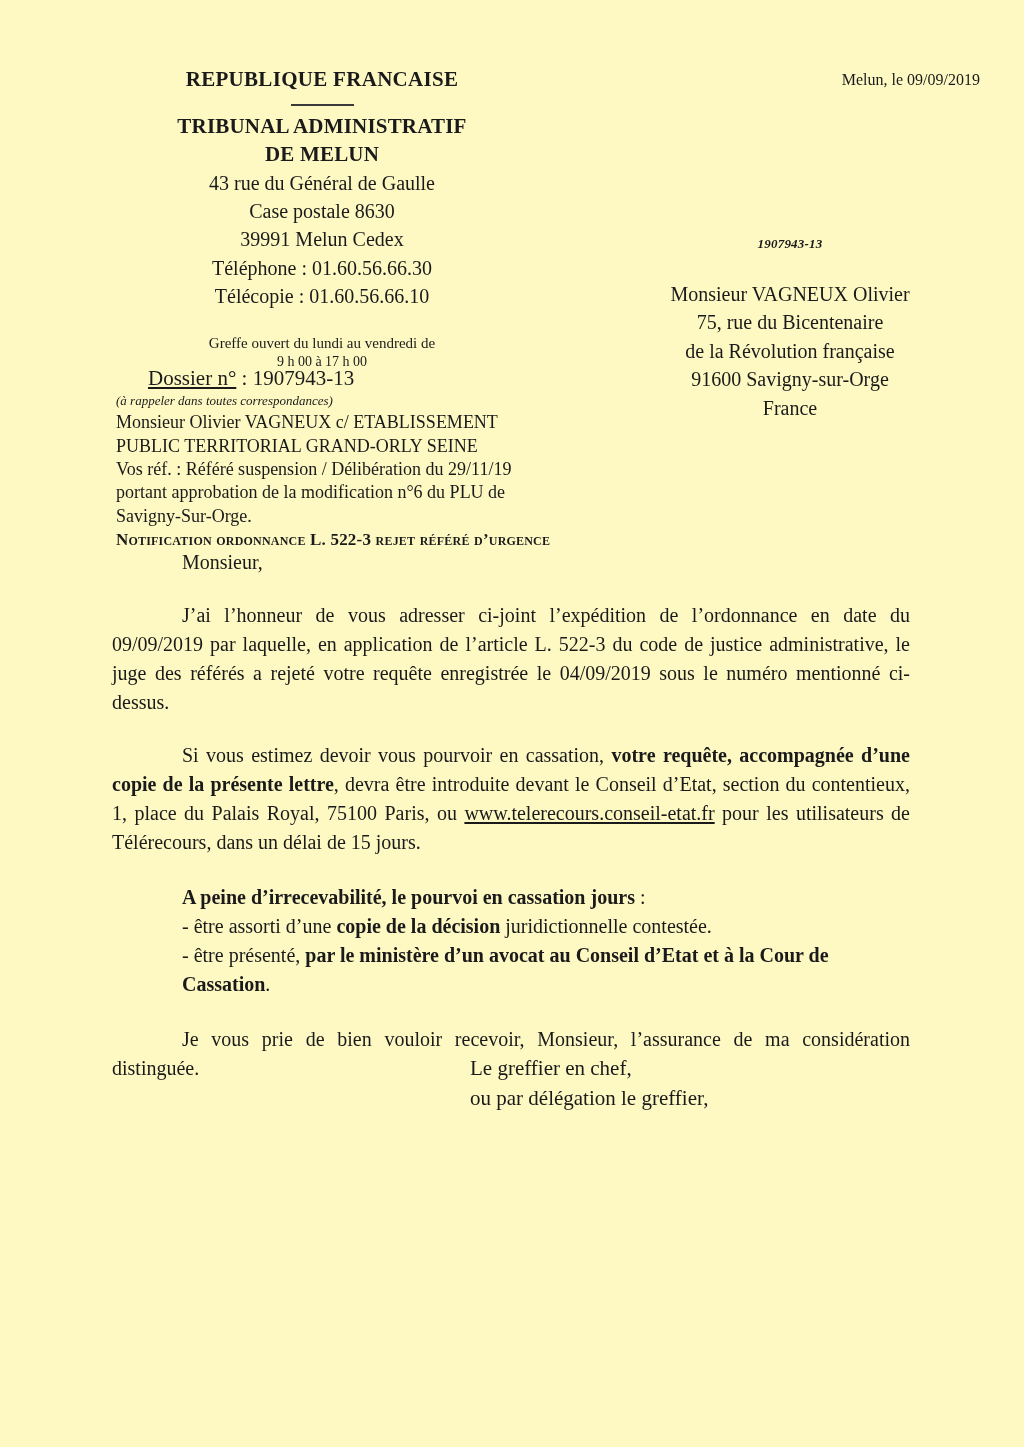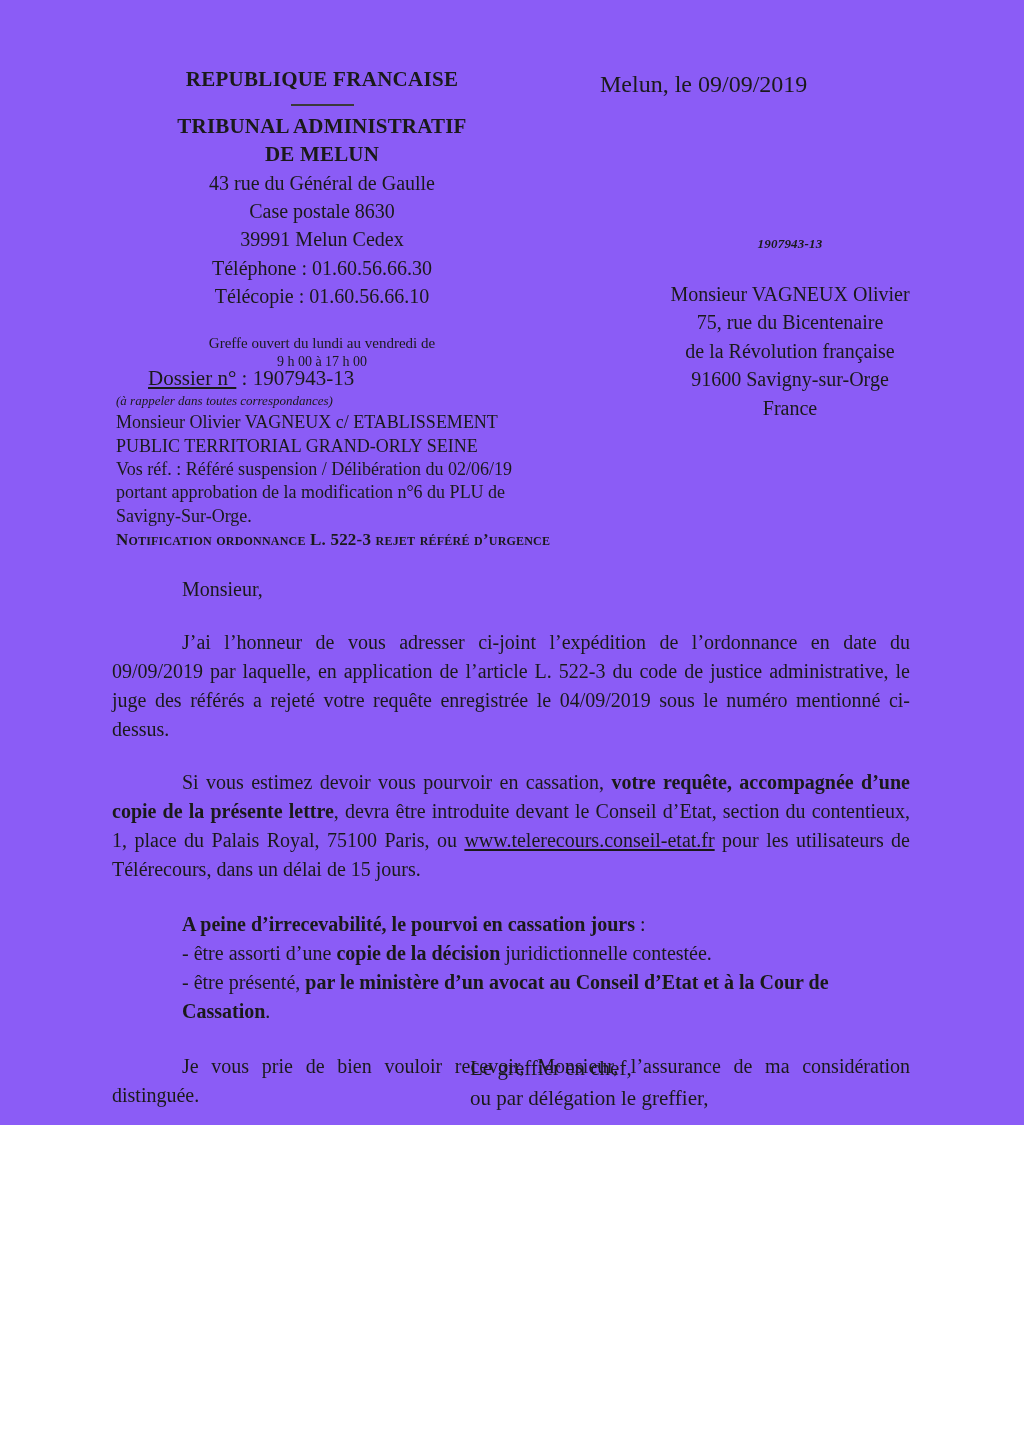--- a/index.html
+++ b/index.html
@@ -12,22 +12,22 @@
     height: 1447px;
     position: relative;
     font-family: "Liberation Serif", "DejaVu Serif", serif;
     color: #1a1a1a;
     overflow: hidden;
   }
 
   .page {
     position: relative;
     width: 1024px;
-    height: 1125px;
-    background: #8b5cf6;
+    height: 1447px;
+    background: #fef9c3;
   }
 
   
   .letterhead {
     position: absolute;
     left: 112px;
     top: 66px;
     width: 420px;
     text-align: center;
   }
@@ -64,22 +64,22 @@
     font-size: 14px;
     line-height: 1.35;
   }
 
   
   .date-line {
     position: absolute;
     left: 600px;
     top: 71px;
     width: 380px;
-    text-align: left;
-    font-size: 24px;
+    text-align: right;
+    font-size: 16px;
   }
 
   
   .recipient-ref {
     position: absolute;
     left: 600px;
     top: 236px;
     width: 380px;
     text-align: center;
     font-size: 13px;
@@ -136,21 +136,21 @@
     letter-spacing: 0.2px;
     line-height: 1.2;
     margin-top: 2px;
     white-space: nowrap;
   }
 
   
   .body-area {
     position: absolute;
     left: 112px;
-    top: 575px;
+    top: 548px;
     width: 798px;
   }
   .salutation {
     font-size: 20px;
     padding-left: 70px;
     line-height: 1.45;
   }
   .para {
     font-size: 20px;
     text-align: justify;
@@ -224,21 +224,21 @@
     <div>de la Révolution française</div>
     <div>91600 Savigny-sur-Orge</div>
     <div>France</div>
   </div>
 
   <div class="dossier">
     <div class="dossier-head"><span class="u">Dossier n°</span><span> : </span><span>1907943-13</span></div>
     <div class="dossier-sub">(à rappeler dans toutes correspondances)</div>
     <div class="dossier-parties">Monsieur Olivier VAGNEUX c/ ETABLISSEMENT</div>
     <div class="dossier-parties">PUBLIC TERRITORIAL    GRAND-ORLY SEINE</div>
-    <div class="dossier-refs">Vos réf. : Référé suspension / Délibération du 02/06/19</div>
+    <div class="dossier-refs">Vos réf. : Référé suspension / Délibération du 29/11/19</div>
     <div class="dossier-refs">portant approbation de la modification n°6 du PLU de</div>
     <div class="dossier-refs">Savigny-Sur-Orge.</div>
     <div class="notification">Notification ordonnance L. 522-3 rejet référé d’urgence</div>
   </div>
 
   <div class="body-area">
 
     <div class="salutation">Monsieur,</div>
 
     <p class="para"><span>J’ai l’honneur de vous adresser ci-joint l’expédition de l’ordonnance en date du 09/09/2019 par laquelle, en application de l’article L. 522-3 du code de justice administrative, le juge des référés a rejeté votre requête enregistrée le 04/09/2019 sous le numéro mentionné ci-dessus.</span></p>

